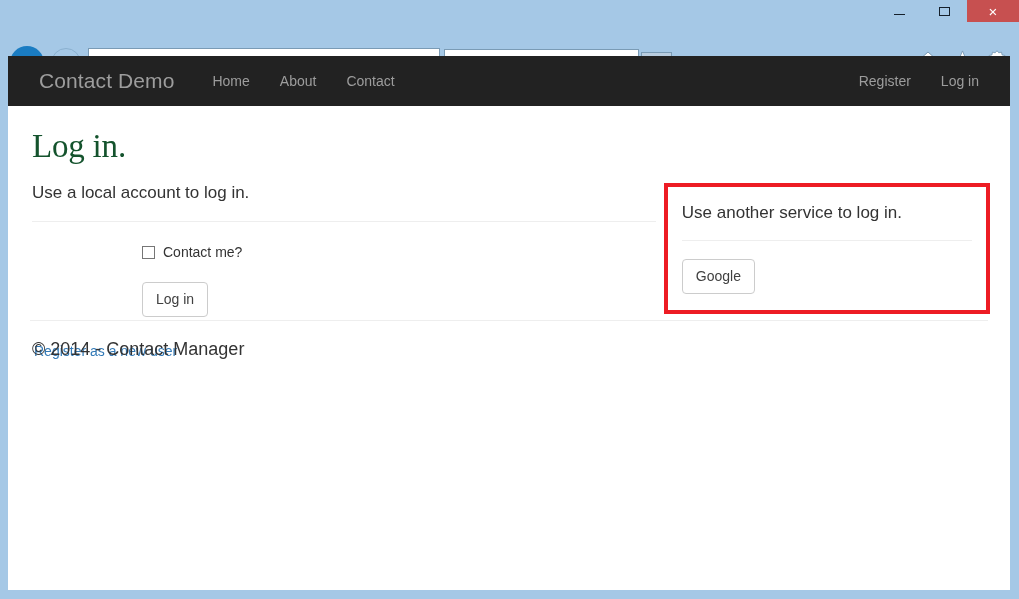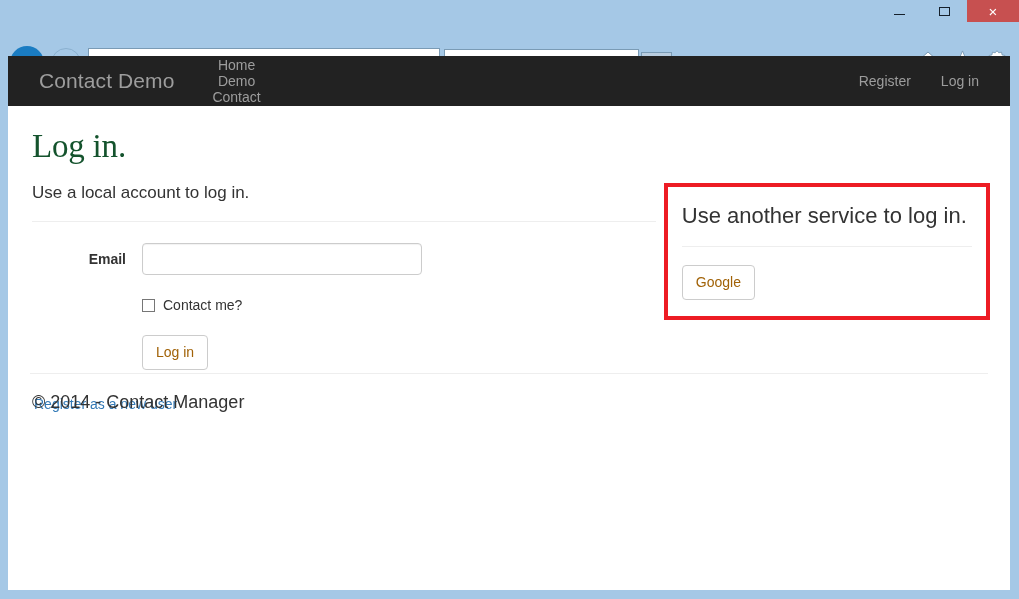--- a/index.html
+++ b/index.html
@@ -117,21 +117,21 @@
 
   .navbar {
     height: 50px; background: #222222;
     display: flex; align-items: center;
     padding: 0 16px 0 16px;
   }
   .brand {
     color: #9d9d9d; font-size: 21px; padding: 0 15px;
     letter-spacing: 0.1px;
   }
-  .navlinks { display: flex; align-items: center; margin-left: 8px; flex-direction: column; }
+  .navlinks { display: flex; align-items: center; margin-left: 8px; }
   .navlink {
     color: #9d9d9d; font-size: 14px; padding: 0 15px;
   }
   .navright { margin-left: auto; display: flex; align-items: center; justify-content: center; }
 
   .container { padding: 0 22px; position: relative; }
 
   h1.page-title {
     font-size: 33px; font-weight: 400; color: #14532d;
     margin: 22px 0 0 2px; letter-spacing: -0.2px; font-family: Liberation Serif, serif;
@@ -162,34 +162,34 @@
   }
   .form-row.offset { padding-left: 110px; margin-top: 22px; }
   .chk-wrap { display: flex; align-items: center; }
   .chk {
     width: 13px; height: 13px; border: 1px solid #767676;
     background: #ffffff; margin-right: 8px; flex: none;
   }
   .chk-label { font-size: 14px; color: #333333; }
   .btn {
     border: 1px solid #cccccc; border-radius: 4px; background: #ffffff;
-    font-size: 14px; color: #a16207; padding: 7px 13px; line-height: 1.35;
+    font-size: 14px; color: #404040; padding: 7px 13px; line-height: 1.35;
     font-family: "Liberation Sans", sans-serif;
   }
   .link {
     color: #337ab7; font-size: 14px; text-decoration: none;
   }
   .register-link { display: inline-block; margin: 26px 0 0 2px; }
 
   .social-panel {
     border: 4px solid #ed1c24;
     padding: 12px 14px 16px 14px;
     position: absolute; left: 0; top: 0; width: 326px;
   }
-  .social-panel h4 { font-size: 22px; font-weight: 400; color: #333333; margin: 4px 0 0 0; }
+  .social-panel h4 { font-size: 17px; font-weight: 400; color: #333333; margin: 4px 0 0 0; }
   .social-panel hr { border: none; border-top: 1px solid #eeeeee; margin: 17px 0 0 0; }
   .social-btns { margin-top: 18px; }
 
   footer.page-footer {
     position: absolute; left: 22px; right: 22px; bottom: 0;
   }
   .footer-rule { border: none; border-top: 1px solid #eeeeee; margin: 0; }
   .footer-text { font-size: 18px; color: #333333; margin: 18px 0 0 2px; }
 </style>
 </head>
@@ -289,43 +289,39 @@
       </svg>
     </div>
   </div>
 
   <div class="viewport">
 
     <div class="navbar">
       <a class="brand">Contact Demo</a>
       <div class="navlinks">
         <a class="navlink">Home</a>
-        <a class="navlink">Demo</a>
+        <a class="navlink">About</a>
         <a class="navlink">Contact</a>
       </div>
       <div class="navright">
         <a class="navlink">Register</a>
         <a class="navlink">Log in</a>
       </div>
     </div>
 
     <div class="container">
 
       <h1 class="page-title">Log in.</h1>
 
       <div class="cols">
 
         <div class="col-left">
           <h4 class="section-title">Use a local account to log in.</h4>
           <hr class="rule">
 
-          <div class="form-row">
-            <label class="form-label">Email</label>
-            <input class="form-input" type="text" placeholder="" style="">
-          </div>
 
 
           <div class="form-row offset">
             <div class="chk-wrap">
               <span class="chk"></span>
               <span class="chk-label">Contact me?</span>
             </div>
           </div>
 
           <div class="form-row offset">

